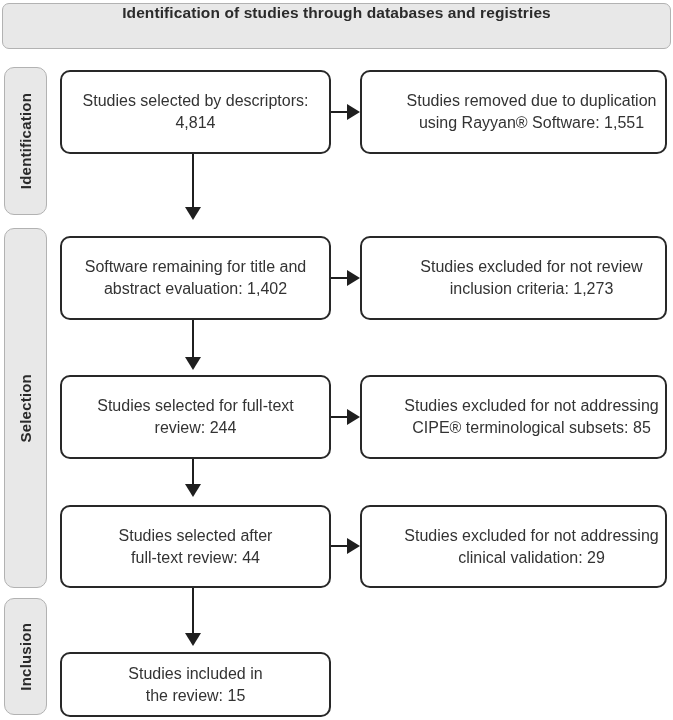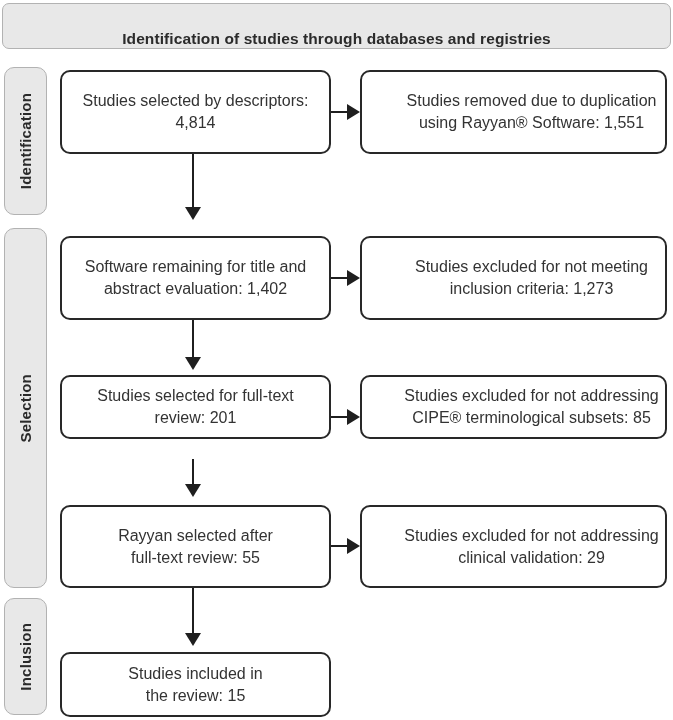--- a/index.html
+++ b/index.html
@@ -18,21 +18,21 @@
   
   .header {
     position: absolute;
     left: 2px; top: 3px;
     width: 669px; height: 46px;
     background: #e8e8e8;
     border: 1.5px solid #b2b2b2;
     border-radius: 7px;
     box-sizing: border-box;
     display: flex;
-    align-items: flex-end;
+    align-items: flex-start;
     justify-content: center;
   }
   .header .title {
     font-size: 15.5px;
     font-weight: bold;
     color: #2b2b2b;
     letter-spacing: 0.1px;
   }
   
   .phase {
@@ -75,21 +75,21 @@
   .flowbox .line {
     font-size: 16px;
     color: #333333;
     line-height: 1.35;
     white-space: nowrap;
   }
   .col-left  { left: 60px;  width: 271px; }
   .col-right { left: 360px; width: 307px; padding-left: 36px; }
   .row1 { top: 70px;  height: 84px; }
   .row2 { top: 236px; height: 84px; }
-  .row3 { top: 375px; height: 64px; }
+  .row3 { top: 375px; height: 84px; }
   .row4 { top: 505px; height: 83px; }
   .row5 { top: 652px; height: 65px; }
   
   .v-arrow {
     position: absolute;
     left: 185px;
     width: 16px;
     display: flex;
     flex-direction: column;
     align-items: center;
@@ -168,52 +168,52 @@
   <div class="v-arrow va1">
     <div class="stem"></div>
     <div class="head"></div>
   </div>
 
   <div class="flowbox col-left row2">
     <div class="line">Software remaining for title and</div>
     <div class="line">abstract evaluation: 1,402</div>
   </div>
   <div class="flowbox col-right row2">
-    <div class="line">Studies excluded for not meeting</div>
+    <div class="line">Studies excluded for not review</div>
     <div class="line">inclusion criteria: 1,273</div>
   </div>
   <div class="h-arrow ha2">
     <div class="stem"></div>
     <div class="head"></div>
   </div>
   <div class="v-arrow va2">
     <div class="stem"></div>
     <div class="head"></div>
   </div>
 
   <div class="flowbox col-left row3">
     <div class="line">Studies selected for full-text</div>
-    <div class="line">review: 201</div>
+    <div class="line">review: 244</div>
   </div>
   <div class="flowbox col-right row3">
     <div class="line">Studies excluded for not addressing</div>
     <div class="line">CIPE® terminological subsets: 85</div>
   </div>
   <div class="h-arrow ha3">
     <div class="stem"></div>
     <div class="head"></div>
   </div>
   <div class="v-arrow va3">
     <div class="stem"></div>
     <div class="head"></div>
   </div>
 
   <div class="flowbox col-left row4">
-    <div class="line">Rayyan selected after</div>
-    <div class="line">full-text review: 55</div>
+    <div class="line">Studies selected after</div>
+    <div class="line">full-text review: 44</div>
   </div>
   <div class="flowbox col-right row4">
     <div class="line">Studies excluded for not addressing</div>
     <div class="line">clinical validation: 29</div>
   </div>
   <div class="h-arrow ha4">
     <div class="stem"></div>
     <div class="head"></div>
   </div>
   <div class="v-arrow va4">

